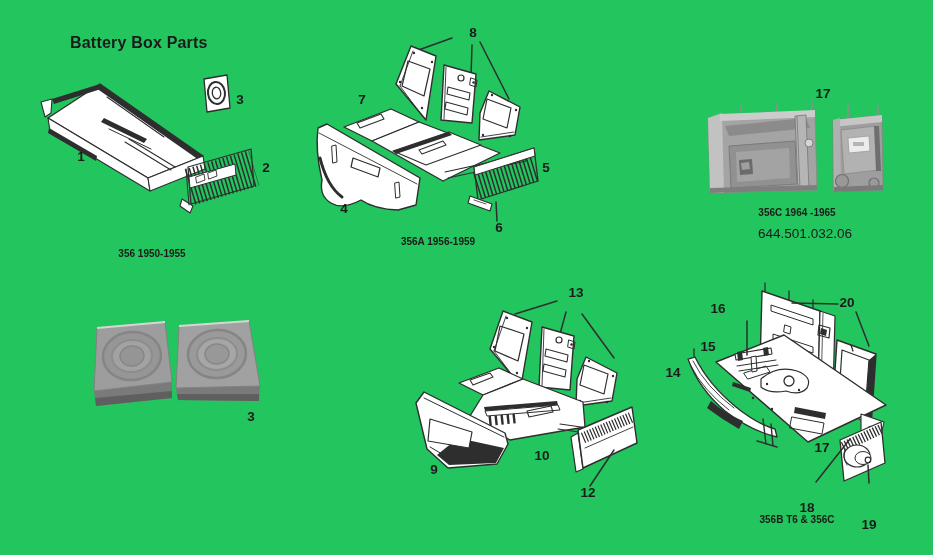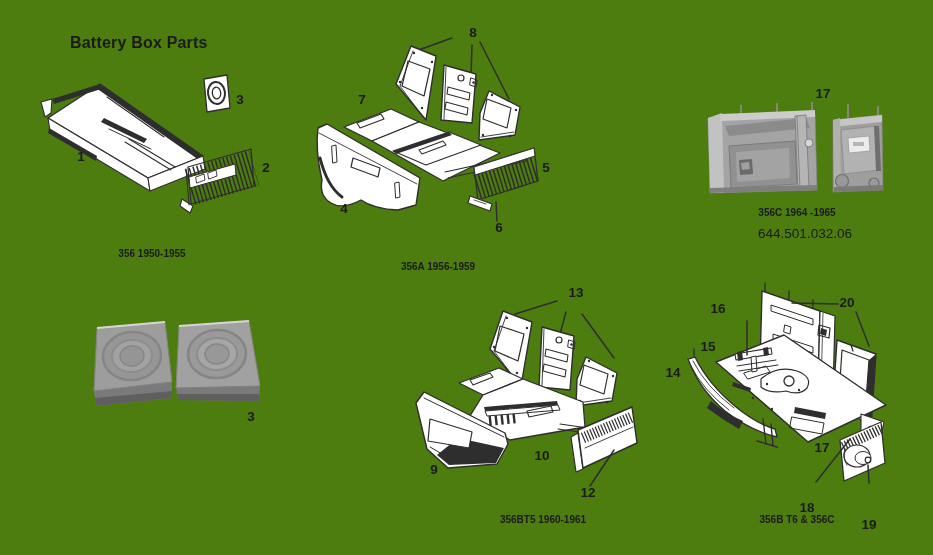--- a/index.html
+++ b/index.html
@@ -1,16 +1,16 @@
 <!DOCTYPE html>
 <html><head>
 <meta charset="utf-8">
 <style>
   html,body{margin:0;padding:0;background:#fff;}
-  #canvas{position:relative;width:933px;height:555px;background:#4d7c0f;overflow:hidden;
+  #canvas{position:relative;width:933px;height:555px;background:#22c55e;overflow:hidden;
           font-family:"Liberation Sans",sans-serif;color:#1b1b1b;}
   #art{position:absolute;left:0;top:0;}
   .title{position:absolute;left:70px;top:23px;font-size:16px;font-weight:bold;letter-spacing:.2px;}
   .caption{position:absolute;transform:translateX(-50%);font-size:10px;font-weight:bold;white-space:nowrap;}
   .subcaption{position:absolute;transform:translateX(-50%);font-size:13.5px;font-weight:normal;white-space:nowrap;margin-left:8px;}
   .callout{position:absolute;transform:translate(-50%,-50%);font-size:13.5px;font-weight:bold;line-height:1;}
   .ln{fill:none;stroke:#2e2e2e;stroke-width:1.3;stroke-linecap:round;stroke-linejoin:round;}
   .fw{fill:#ffffff;stroke:#2e2e2e;stroke-width:1.3;stroke-linejoin:round;}
   .dk{fill:#2e2e2e;stroke:none;}
   .hatch{fill:none;stroke:#2e2e2e;}
@@ -291,24 +291,23 @@
       <path class="ln" style="stroke-width:.9" d="M845,449 Q842,457 847,465"></path>
       <path class="ldr" d="M816,482 L850,439"></path>
       <path class="ldr" d="M869,483 L868,465"></path>
     </g>
   </g>
 </svg>
 
   <h1 class="title">Battery Box Parts</h1>
 
   <div class="caption" style="left:152px;top:248px;">356 1950-1955</div>
-  <div class="caption" style="left:438px;top:261px;">356A 1956-1959</div>
+  <div class="caption" style="left:438px;top:236px;">356A 1956-1959</div>
   <div class="caption" style="left:797px;top:207px;">356C 1964 -1965</div>
   <div class="subcaption" style="left:797px;top:226px;">644.501.032.06</div>
-  <div class="caption" style="left:543px;top:514px;">356BT5 1960-1961</div>
   <div class="caption" style="left:797px;top:514px;">356B T6 &amp; 356C</div>
 
   <div class="callout" style="left:81px;top:157px;">1</div>
   <div class="callout" style="left:266px;top:168px;">2</div>
   <div class="callout" style="left:240px;top:100px;">3</div>
 
   <div class="callout" style="left:344px;top:209px;">4</div>
   <div class="callout" style="left:546px;top:168px;">5</div>
   <div class="callout" style="left:499px;top:228px;">6</div>
   <div class="callout" style="left:362px;top:100px;">7</div>

